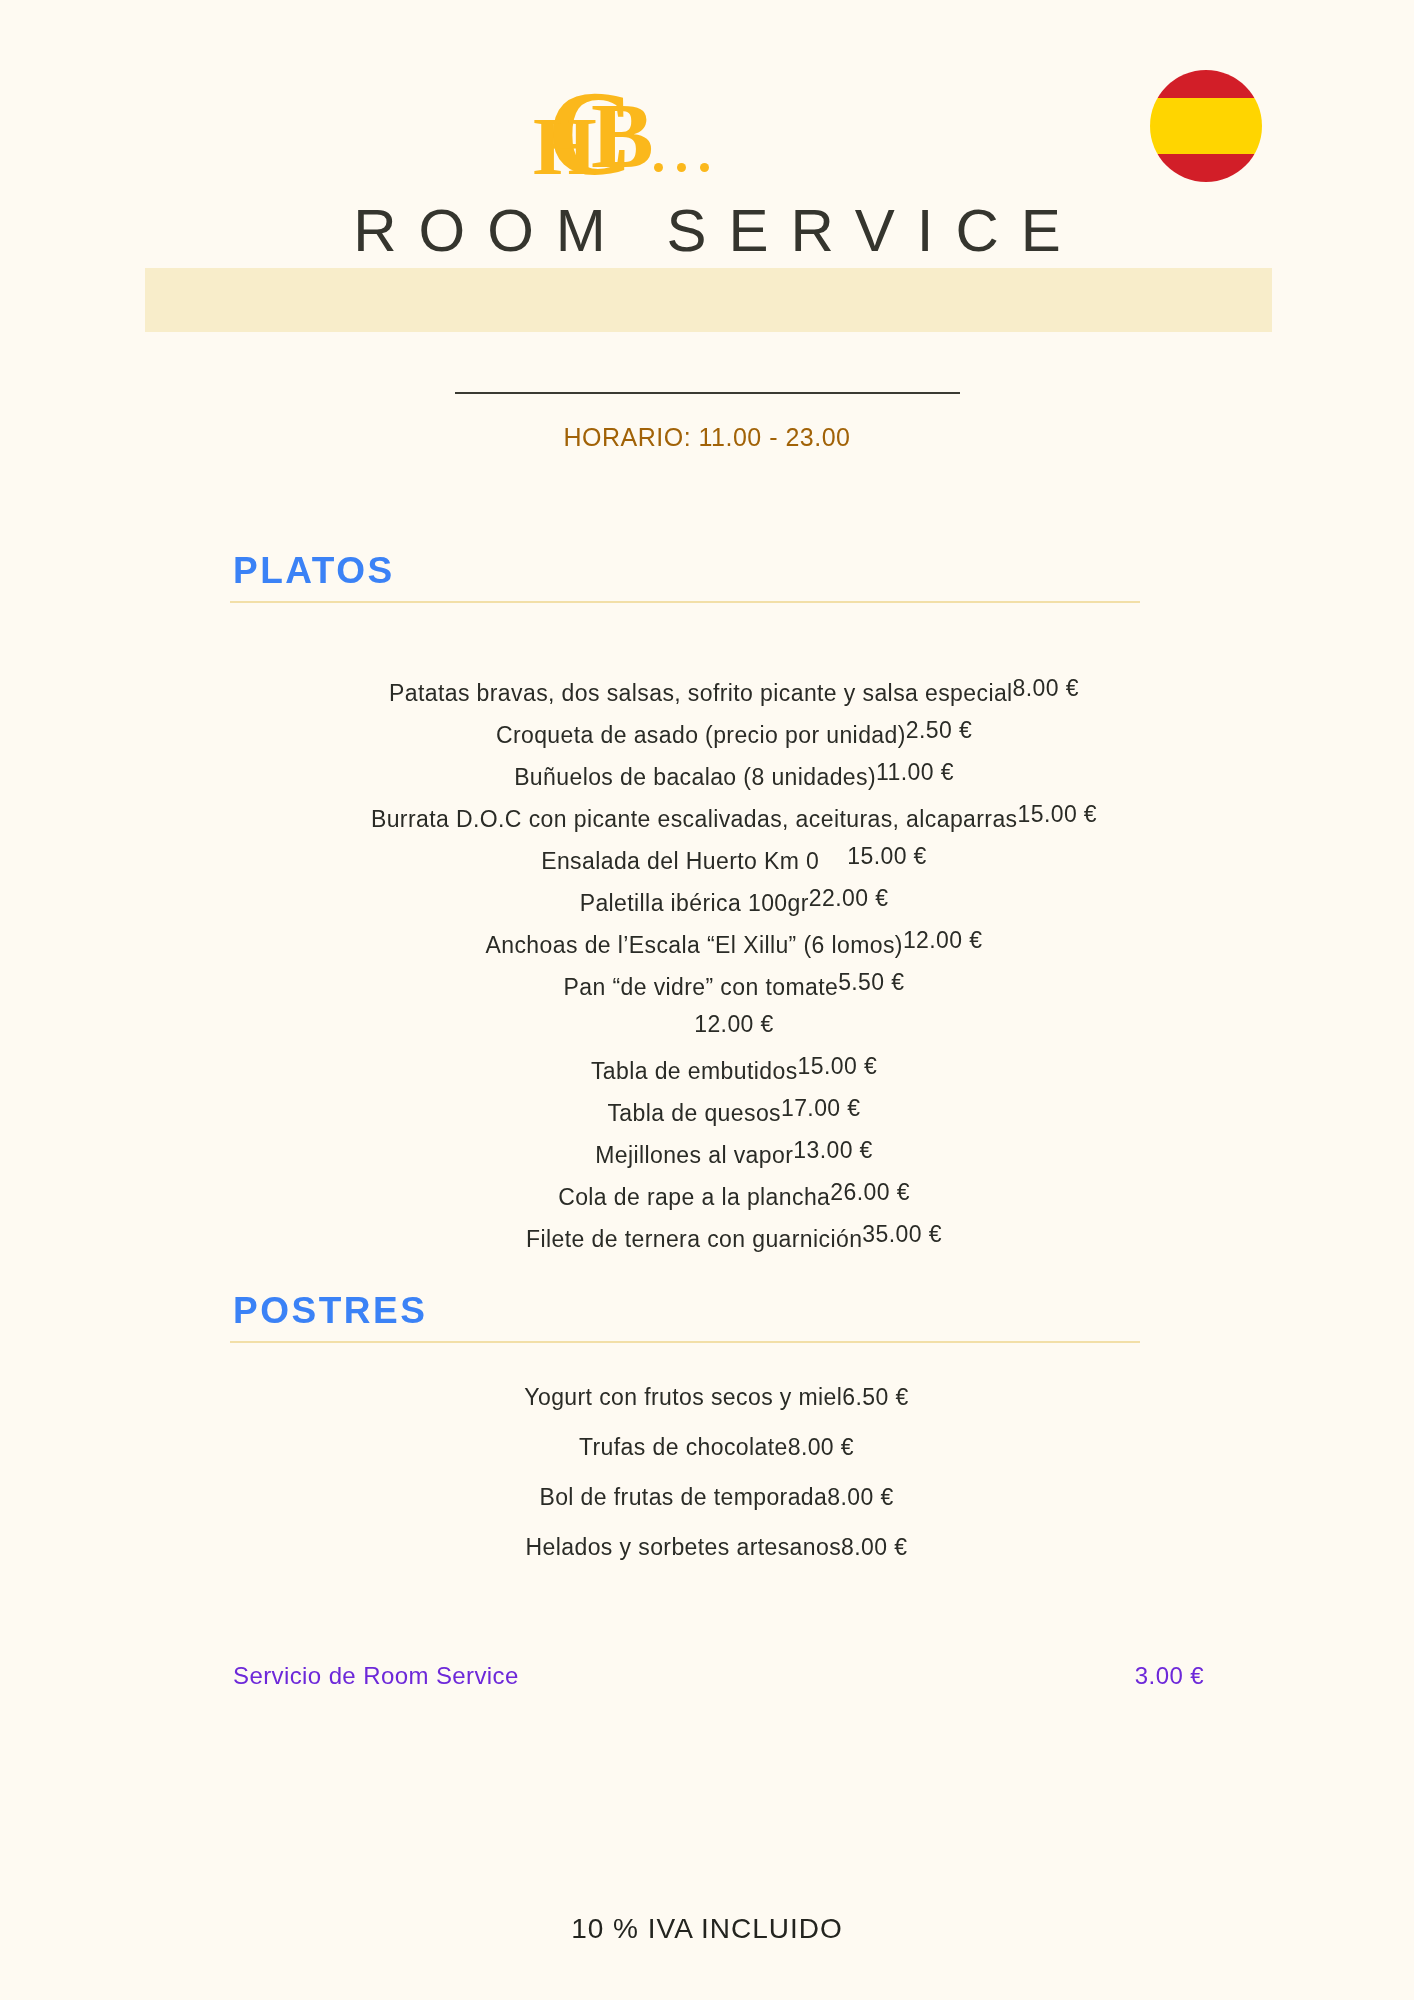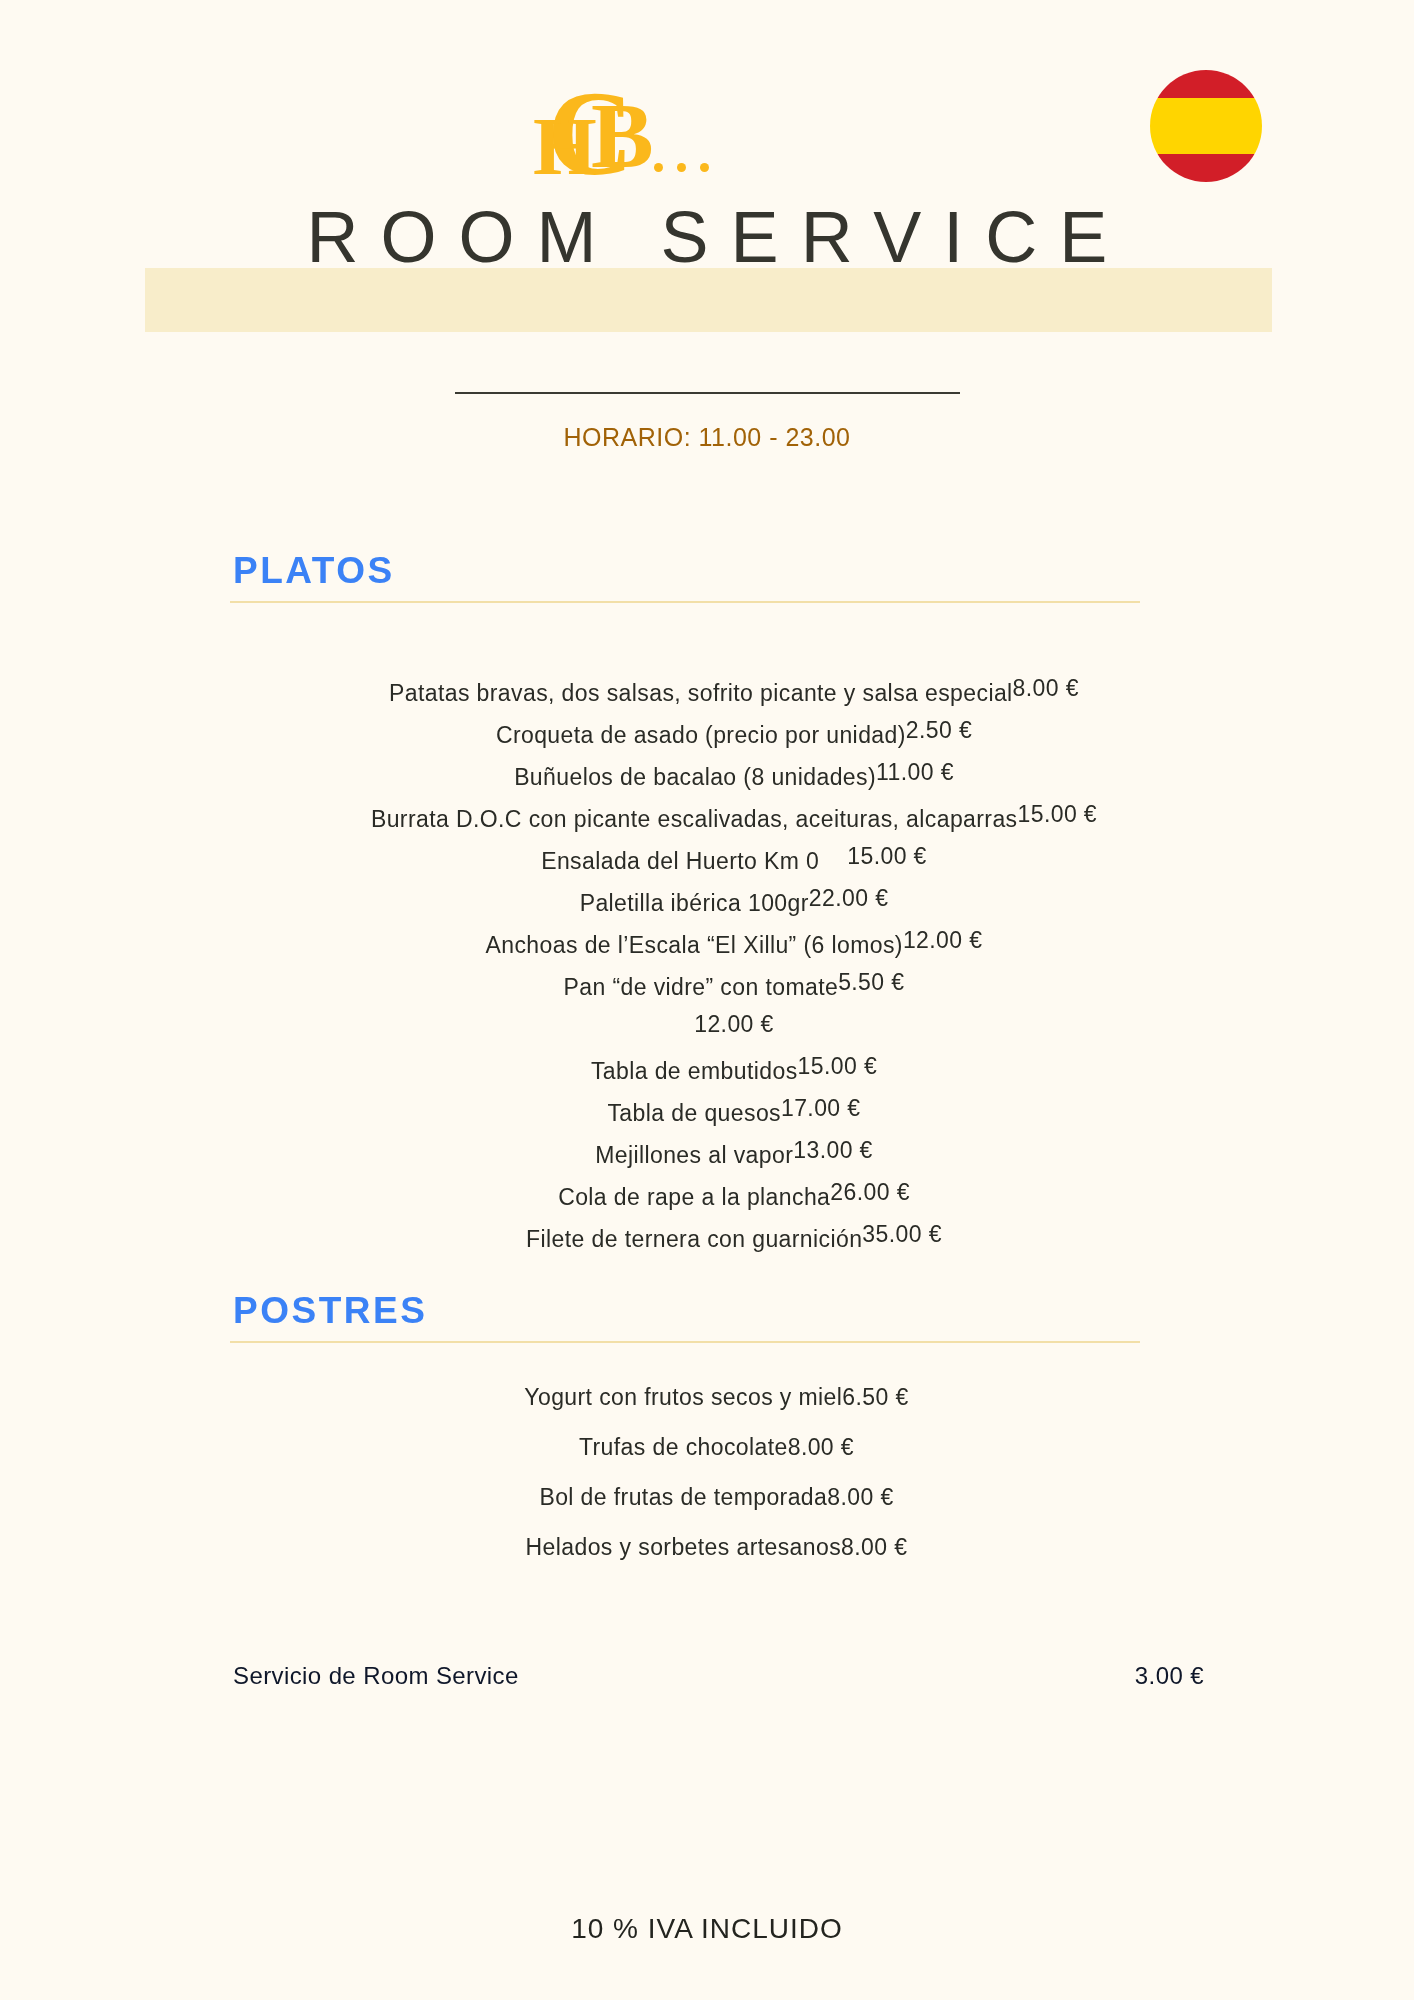--- a/index.html
+++ b/index.html
@@ -36,21 +36,21 @@
   
   .flag{position:absolute;left:1150px;top:70px;width:112px;height:112px;border-radius:50%;
         overflow:hidden;display:flex;flex-direction:column;}
   .flag .r{flex:0 0 25%;background:var(--flag-red);}
   .flag .y{flex:0 0 50%;background:var(--flag-yellow);}
 
   
   .band{position:absolute;left:145px;top:268px;width:1127px;height:64px;
         background:var(--pale-band);z-index:1;}
   .room-title{position:absolute;left:0;top:196px;width:100%;text-align:center;z-index:2;
-        font-size:72px;font-weight:300;letter-spacing:22px;padding-left:22px;
+        font-size:60px;font-weight:300;letter-spacing:22px;padding-left:22px;
         box-sizing:border-box;color:#35352E;white-space:nowrap;}
 
   
   .divider{position:absolute;left:455px;top:392px;width:505px;height:2px;background:#3A3A33;}
   .horario{position:absolute;left:0;top:423px;width:100%;text-align:center;
         font-size:25px;letter-spacing:.5px;color:#a16207;}
 
   
   .section-heading{position:absolute;left:233px;font-size:37px;font-weight:800;
         letter-spacing:2.5px;color:#3b82f6;}
@@ -65,21 +65,21 @@
   .row{display:flex;justify-content:center;align-items:baseline;height:26px;
         font-size:23px;letter-spacing:.4px;color:#2A2B26;}
   .list-platos .row{margin-bottom:16px;}
   .list-platos .row:nth-child(5){margin-top:8px;gap:28px;}
   .list-platos .row .price{transform:translateY(-5px);}
   .list-postres .row{margin-bottom:24px;}
   .price{white-space:nowrap;}
 
   .service-row{position:absolute;left:233px;top:1662px;width:971px;
         display:flex;justify-content:space-between;align-items:flex-start;
-        font-size:24px;letter-spacing:.4px;color:#0f172a;}
+        font-size:24px;letter-spacing:.4px;color:#6d28d9;}
 
   .vat-note{position:absolute;left:0;top:1913px;width:100%;text-align:center;
         font-size:28px;letter-spacing:1px;color:#23241F;}
 </style>
 </head>
 <body>
 
 <div class="page">
 
   <div class="mono">

